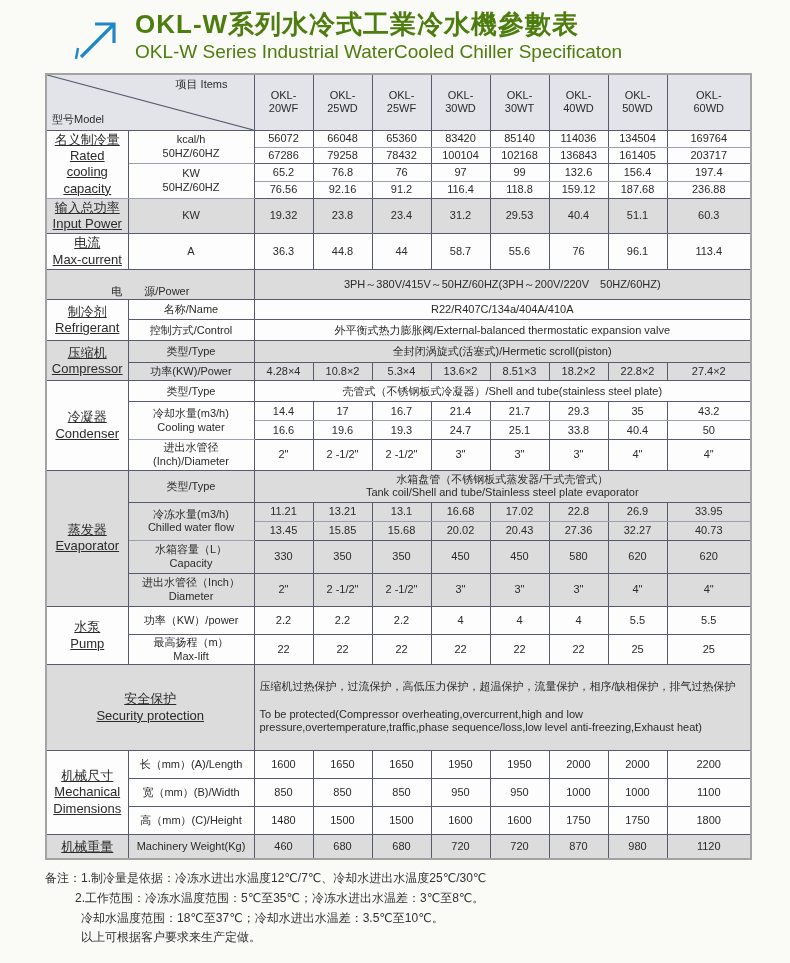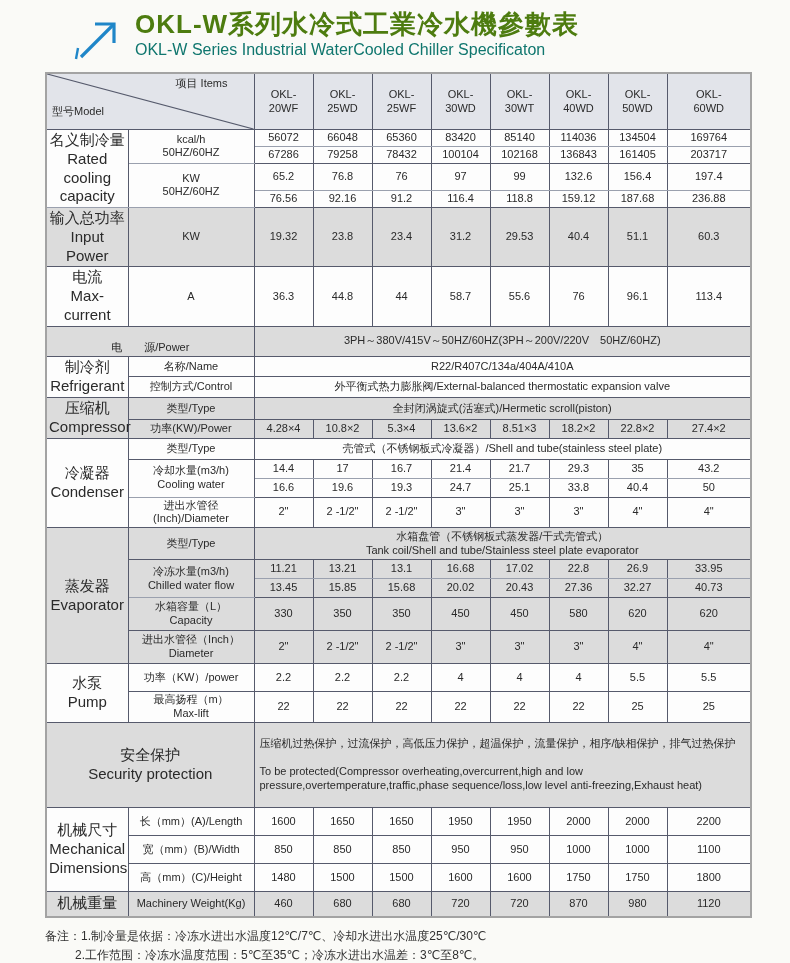--- a/index.html
+++ b/index.html
@@ -8,46 +8,46 @@
     font-family:"Liberation Sans","DejaVu Sans",sans-serif;
     -webkit-font-smoothing:antialiased;
   }
   .page{padding:6px 40px 0 45px;}
 
   
   .titlebar{display:flex;align-items:flex-start;margin:4px 0 10px 28px;}
   .logo{width:52px;height:50px;flex:0 0 auto;margin-top:2px;}
   .titletext{margin-left:10px;}
   .t-cn{font-size:26px;font-weight:bold;color:#4d7c0f;letter-spacing:1px;line-height:1.15;}
-  .t-en{font-size:16px;color:#0f766e;margin-top:1px;}
+  .t-en{font-size:19px;color:#4d7c0f;margin-top:1px;}
 
   
   .banner{
     width:705px;height:25px;background:#29abe2;color:#ffffff;
     display:flex;align-items:center;justify-content:center;
     font-size:15px;font-weight:bold;letter-spacing:1px;
   }
 
   
   table{border-collapse:collapse;table-layout:fixed;width:705px;border:2px solid #a3a3a3;}
   td{border:1px solid #565a6c;text-align:center;vertical-align:middle;
      font-size:11px;line-height:1.25;padding:1px 2px;white-space:pre-line;}
   tr.g td{background:#dcdcdc;}
   tr.w td{background:#fdfdfd;}
   tr.head td{background:#e2e4ea;}
   tr.sub td{border-top:1px solid #9aa0ae;}
   tr.presub td{border-bottom:1px solid #9aa0ae;}
-  td.sec{font-size:15px;}
+  td.sec{font-size:13px;text-decoration:underline;}
   td.item{font-size:11px;}
   td.merged{font-size:11px;}
   td.left{text-align:left;padding-left:5px;}
   .corner{position:relative;padding:0;}
   .corner svg{position:absolute;left:0;top:0;width:100%;height:100%;}
   .c-items{position:absolute;right:26px;top:3px;font-size:11px;}
-  .c-model{position:absolute;left:5px;bottom:10px;font-size:11px;}
+  .c-model{position:absolute;left:5px;bottom:3px;font-size:11px;}
   .powercell span{display:inline-block;}
   .powercell .p1{margin-right:22px;}
 
   
   tr.rh-head{height:32px;} tr.rh-quad{height:15px;} tr.rh-28{height:28px;}
   tr.rh-30{height:30px;} tr.rh-21{height:21px;} tr.rh-20{height:20px;}
   tr.rh-22{height:22px;} tr.rh-26{height:18px;} tr.rh-19{height:19px;}
   tr.rh-32{height:32px;} tr.rh-33{height:33px;} tr.rh-54{height:54px;}
   tr.rh-25{height:25px;}
 

